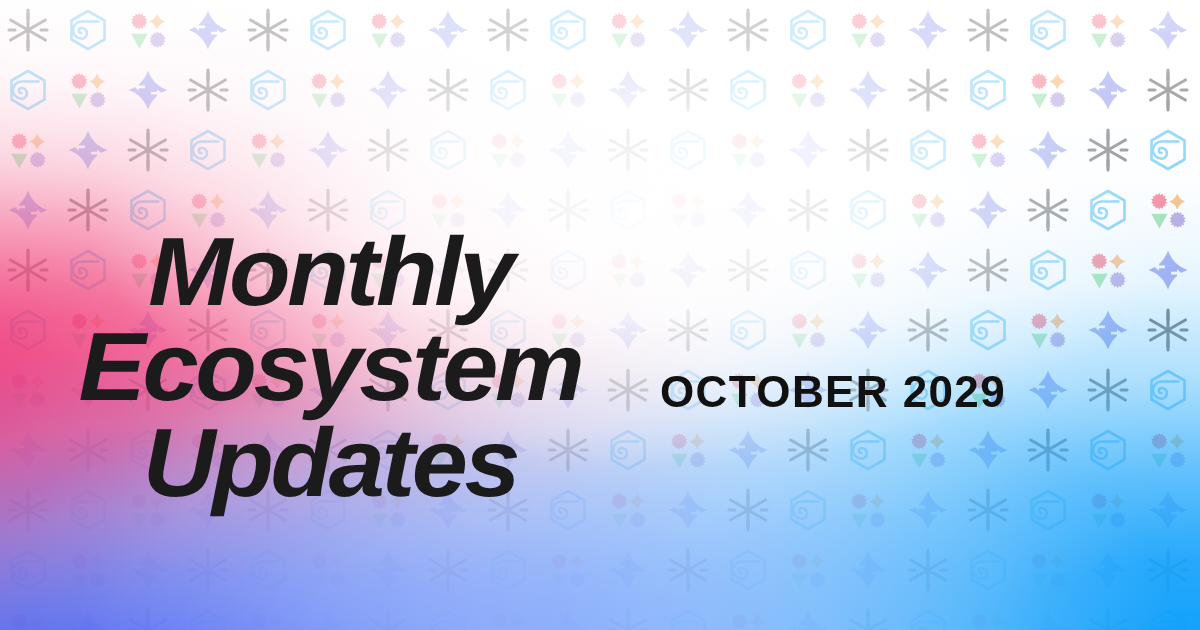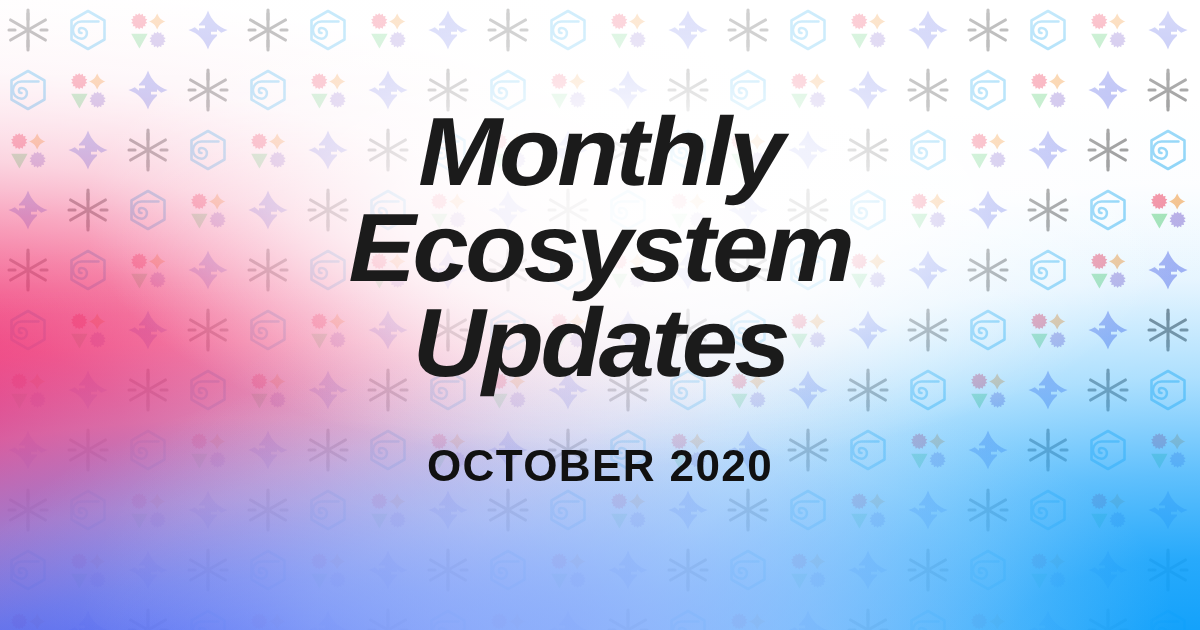--- a/index.html
+++ b/index.html
@@ -89,21 +89,21 @@
       radial-gradient(46% 40% at 53% 34%,
         rgba(255,255,255,0.96) 0%,
         rgba(255,255,255,0.80) 42%,
         rgba(255,255,255,0.38) 70%,
         rgba(255,255,255,0) 100%);
   }
 
   
   #content{
     position:absolute;inset:0;z-index:6;
-    display:flex;flex-direction:column;
+    display:flex;flex-direction:row;
     align-items:center;justify-content:flex-start;
     padding-top:104px;
     box-sizing:border-box;
   }
   #title{
     margin:0;
     color:#1b1b1b;
     font-family:"Liberation Sans","DejaVu Sans",sans-serif;
     font-weight:bold;
     font-style:italic;
@@ -1958,16 +1958,16 @@
   <div class="wash" id="wash-peri"></div>
   <div class="wash" id="wash-top"></div>
   <div class="wash" id="wash-core"></div>
 
   <div id="content">
     <h1 id="title">
       <span class="ln">Monthly</span>
       <span class="ln">Ecosystem</span>
       <span class="ln">Updates</span>
     </h1>
-    <div id="subtitle">OCTOBER 2020</div>
+    <div id="subtitle">OCTOBER 2029</div>
   </div>
 
 </div>
 
 </body></html>

